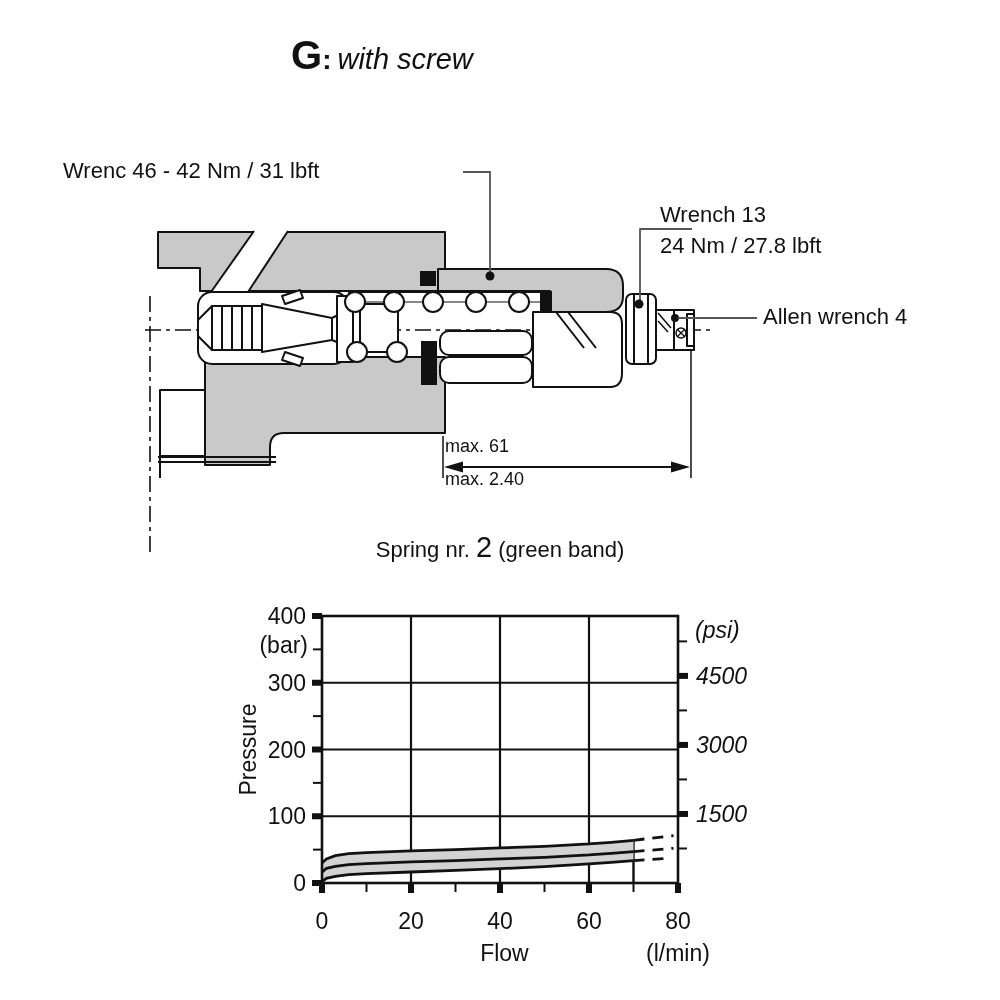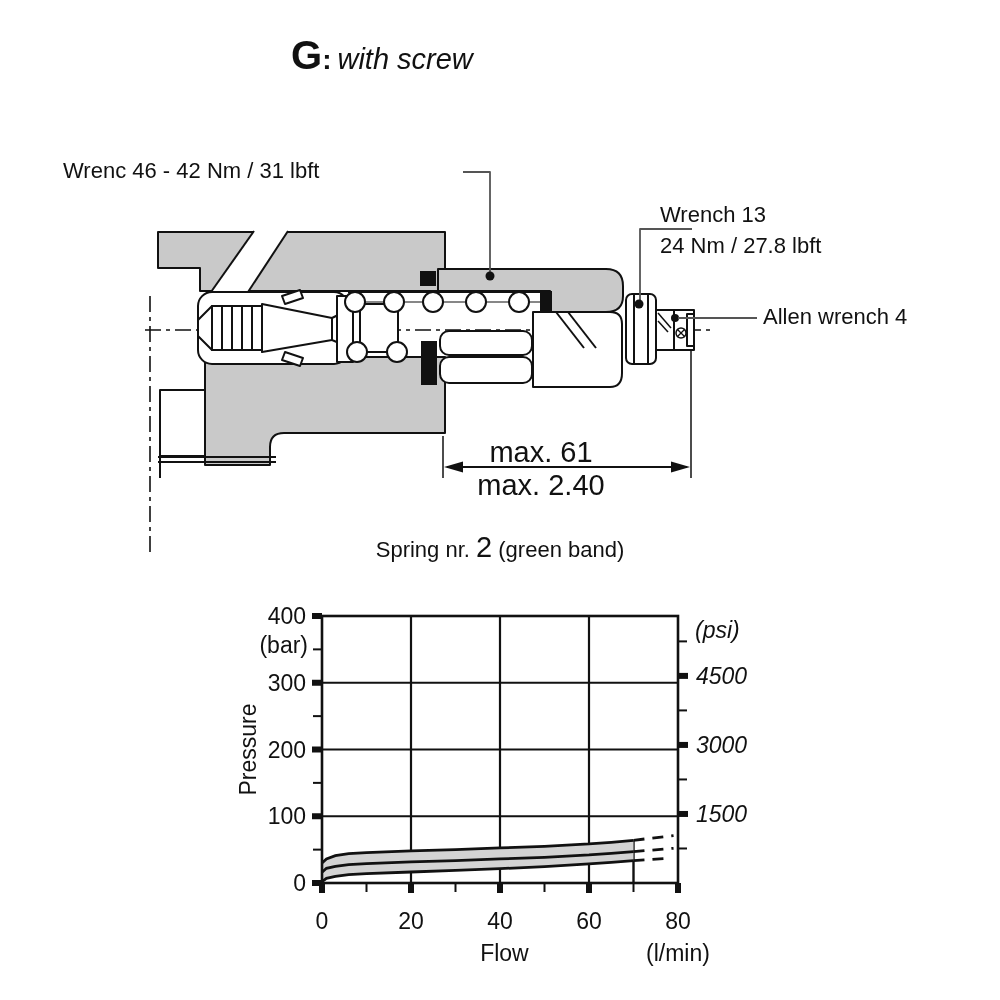--- a/index.html
+++ b/index.html
@@ -14,21 +14,21 @@
   #title{left:291px;top:33px;white-space:pre;}
   #title .big{font-size:40px;font-weight:bold;letter-spacing:0px;}
   #title .sep{font-size:28px;font-weight:bold;}
   #title .it{font-size:29px;font-style:italic;margin-left:6px;}
   
   .callout{font-size:22px;white-space:pre;line-height:31px;}
   .callout .it{}
   #lbl-wrench27{left:63px;top:155px;}
   #lbl-wrench13{left:660px;top:199px;}
   #lbl-allen{left:763px;top:301px;text-align:center;}
-  .dim{width:192px;left:445px;text-align:center;font-size:29px;white-space:pre;}
+  .dim{width:192px;left:445px;font-size:18px;white-space:pre;}
   #dim-metric{top:436px;}
   #dim-imperial{top:469px;}
   
   #spring-heading{left:0;top:531px;width:1000px;text-align:center;font-weight:normal;white-space:pre;}
   #spring-heading .t{font-size:22px;}
   #spring-heading .n{font-size:29px;}
 </style>
 </head>
 <body>
 

